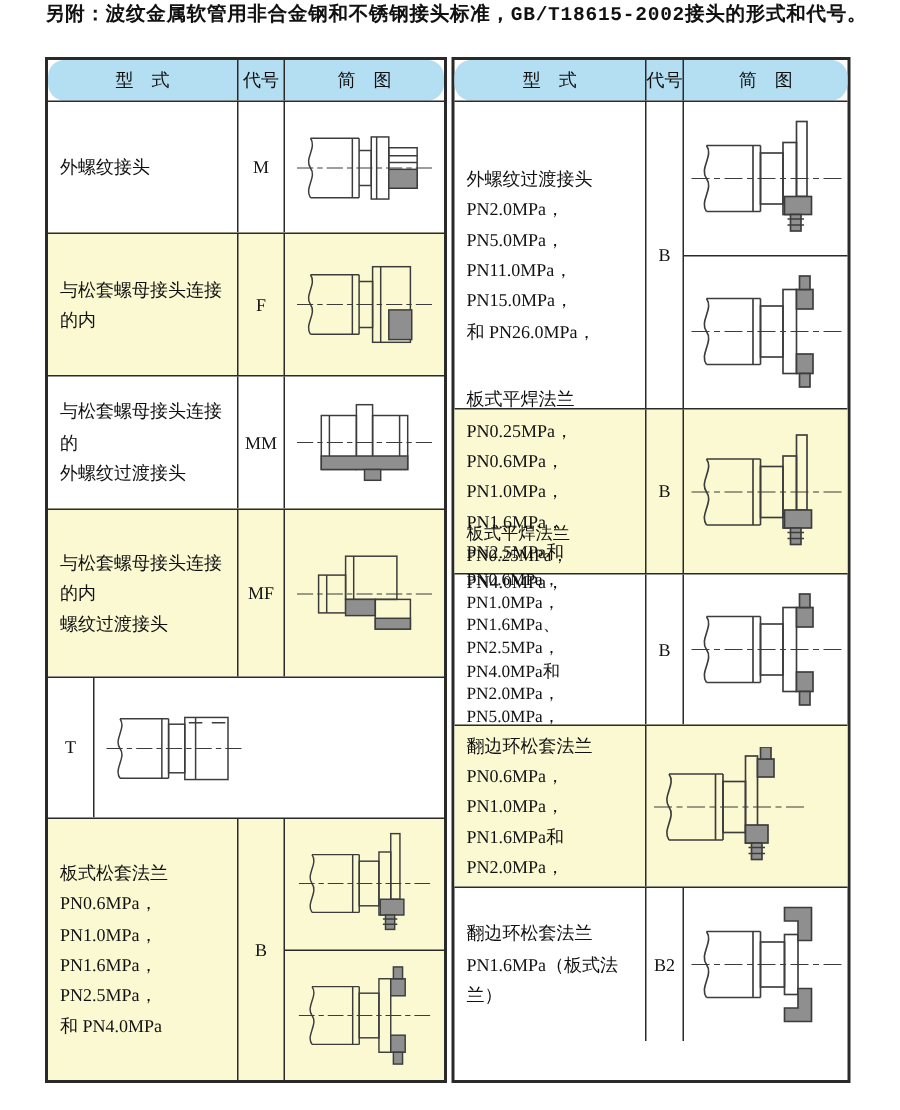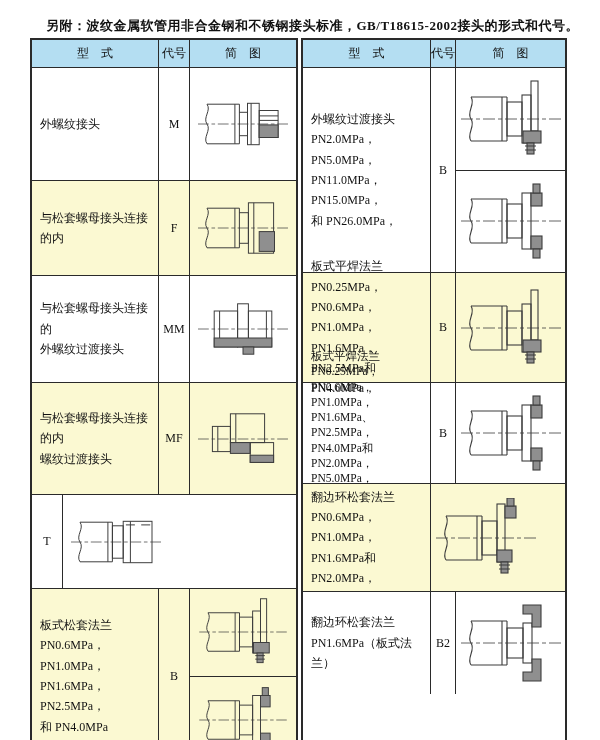--- a/index.html
+++ b/index.html
@@ -7,49 +7,49 @@
     --highlight-row-bg:#fbf9d2;
     --border:#2a2a2a;
     --line:#3c3c3c;
   }
   html,body{margin:0;padding:0;background:#ffffff;}
   .page{
     position:relative;width:600px;height:740px;background:#fff;overflow:hidden;
     font-family:"Liberation Serif","DejaVu Serif",serif;color:#111;
   }
   .title{
-    position:absolute;left:30px;top:17px;
-    font-family:Liberation Serif, serif;
-    font-weight:bold;font-size:13px;letter-spacing:.5px;white-space:nowrap;margin-left:16px;
+    position:absolute;left:30px;top:0;
+    font-family:Liberation Mono, monospace;
+    font-weight:bold;font-size:13px;letter-spacing:.5px;white-space:nowrap;
   }
   .tables{position:absolute;left:30px;top:38px;display:flex;}
   .tbl{display:flex;flex-direction:column;border:2px solid var(--border);background:#fff;}
   .tbl.right{margin-left:3px;}
   .row{display:flex;align-items:stretch;box-sizing:border-box;}
   .row + .row{border-top:1px solid var(--border);}
   .cell{box-sizing:border-box;}
   .c-type{
     width:127px;border-right:1px solid var(--border);
     padding:4px 4px 4px 8px;display:flex;flex-direction:column;justify-content:center;
     font-size:12px;line-height:1.7;white-space:pre-line;
   }
   .c-code{
     width:31px;border-right:1px solid var(--border);
     display:flex;align-items:center;justify-content:center;font-size:12px;
   }
   .c-diag{width:106px;display:flex;align-items:center;justify-content:center;}
   .tbl.right .c-type{width:128px;}
   .tbl.right .c-code{width:25px;}
   .tbl.right .c-diag{width:109px;}
-  .row.header{background:var(--header-bg);height:27px;}
+  .row.header{background:var(--header-bg);height:27px;border-radius:11px;}
   .row.header .cell{font-size:12px;display:flex;align-items:center;justify-content:center;padding:0;white-space:pre;}
   .row.hl{background:var(--highlight-row-bg);}
   .tight .c-type{line-height:1.33;font-size:11.5px;}
   
-  .lh1{height:113px}.lh2{height:95px}.lh3{height:107px}.lh4{height:112px}.lh5{height:94px}.lh6{height:175px}
+  .lh1{height:88px}.lh2{height:95px}.lh3{height:89px}.lh4{height:112px}.lh5{height:94px}.lh6{height:175px}
   .rh1{height:205px}.rh2{height:110px}.rh3{height:101px}.rh4{height:108px}.rh5{height:103px}
   .c-diag svg{width:94px;height:72px;display:block;}
   .tbl.right .c-diag svg{width:104px;height:80px;}
   .c-diag.split{flex-direction:column;align-items:stretch;padding:0;}
   .c-diag.split .sub{flex:1;display:flex;align-items:center;justify-content:center;}
   .c-diag.split .sub + .sub{border-top:1px solid var(--border);}
   .c-diag.split svg{height:70px;}
   .tbl.right .c-diag.split svg{height:86px;}
   .defs{position:absolute;width:0;height:0;overflow:hidden;}
 </style>

